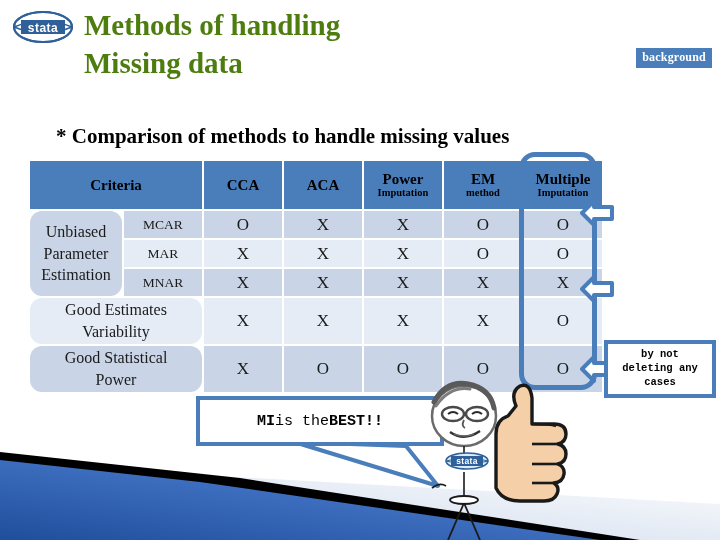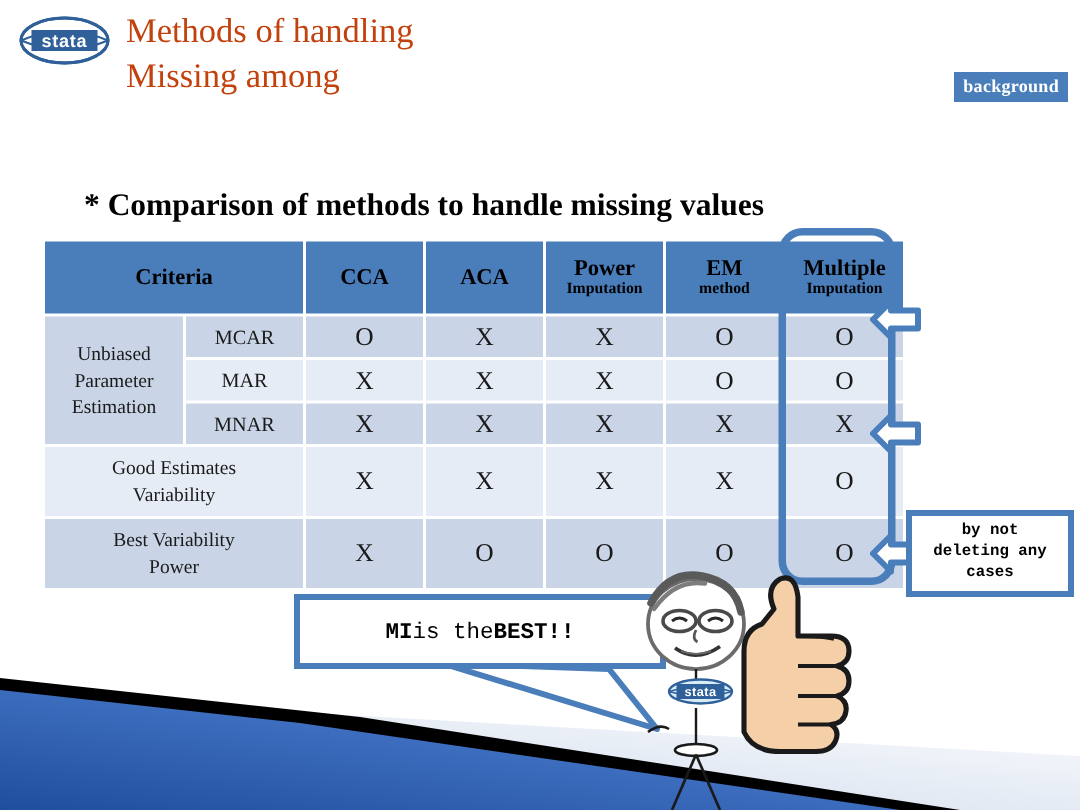--- a/index.html
+++ b/index.html
@@ -37,23 +37,23 @@
     left: 12px; top: 10px;
     width: 62px; height: 34px;
   }
 
   
   .title {
     position: absolute;
     left: 84px; top: 6px;
     width: 420px;
     font-family: "Liberation Serif", serif;
-    font-size: 23px;
-    font-weight: normal;
-    color: #c2410c;
+    font-size: 29px;
+    font-weight: bold;
+    color: #4d7c0f;
     line-height: 1.32;
   }
   .title .line { display: block; white-space: pre; }
 
   
   .bg-tag {
     position: absolute;
     right: 8px; top: 4px;
     background: #4a7ebb;
     color: #ffffff;
@@ -108,21 +108,21 @@
   .row-b td { background: #e6ecf5; }
 
   .c-criteria { width: 92px; font-size: 13.5px; line-height: 1.28; }
   .c-sub      { width: 78px; font-size: 13.5px; }
   .c-val      { width: 78px; font-size: 17px; }
   .c-mark     { font-size: 17px; }
 
   .r-h1 td, .r-h2 td, .r-h3 td { height: 27px; }
   .r-h4 td, .r-h5 td { height: 46px; }
 
-  .crit-cell { font-size: 13px; line-height: 1.35; }
+  .crit-cell { font-size: 16px; line-height: 1.35; border-radius: 12px; }
 
   
   .mi-highlight {
     position: absolute;
     left: 519px;
     top: 152px;
     width: 78px;
     height: 238px;
     border: 5px solid #4a7ebb;
     border-radius: 16px;
@@ -212,21 +212,21 @@
       <ellipse cx="31" cy="17" rx="29" ry="15" fill="none" stroke="#2f6099" stroke-width="2"></ellipse>
       <path d="M2 17 Q31 5 60 17" fill="none" stroke="#2f6099" stroke-width="1.4"></path>
       <path d="M2 17 Q31 29 60 17" fill="none" stroke="#2f6099" stroke-width="1.4"></path>
       <rect x="9" y="10" width="44" height="14" fill="#2f6099"></rect>
       <text x="31" y="21.5" font-family="&quot;Liberation Sans&quot;, sans-serif" font-size="12" font-weight="bold" fill="#ffffff" text-anchor="middle" letter-spacing="0.5">stata</text>
     </svg>
   </div>
 
   <div class="title">
     <span class="line">Methods of handling</span>
-    <span class="line">Missing among</span>
+    <span class="line">Missing data</span>
   </div>
 
   <div class="bg-tag">background</div>
 
   <div class="subtitle">* Comparison of methods to handle missing values</div>
 
   <table class="tbl">
     <thead>
       <tr>
         <th colspan="2">
@@ -283,21 +283,21 @@
       <tr class="row-b r-h4">
         <td class="crit-cell" colspan="2" style="white-space: pre-line; margin-left: 11px;">Good Estimates
 Variability</td>
         <td class="c-val c-mark">X</td>
         <td class="c-val c-mark">X</td>
         <td class="c-val c-mark">X</td>
         <td class="c-val c-mark">X</td>
         <td class="c-val c-mark">O</td>
       </tr>
       <tr class="row-a r-h5">
-        <td class="crit-cell" colspan="2" style="white-space: pre-line;">Best Variability
+        <td class="crit-cell" colspan="2" style="white-space: pre-line;">Good Statistical
 Power</td>
         <td class="c-val c-mark">X</td>
         <td class="c-val c-mark">O</td>
         <td class="c-val c-mark">O</td>
         <td class="c-val c-mark">O</td>
         <td class="c-val c-mark">O</td>
       </tr>
     </tbody>
   </table>
 

